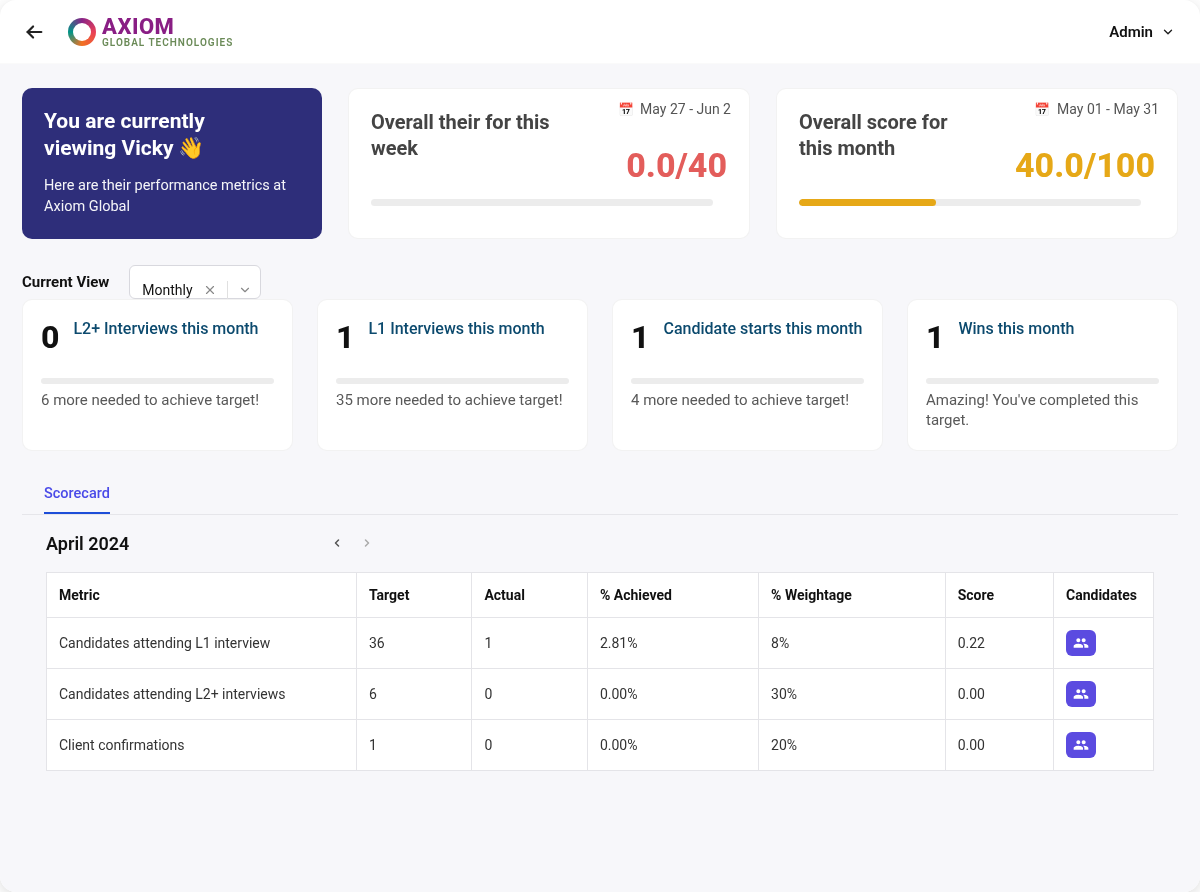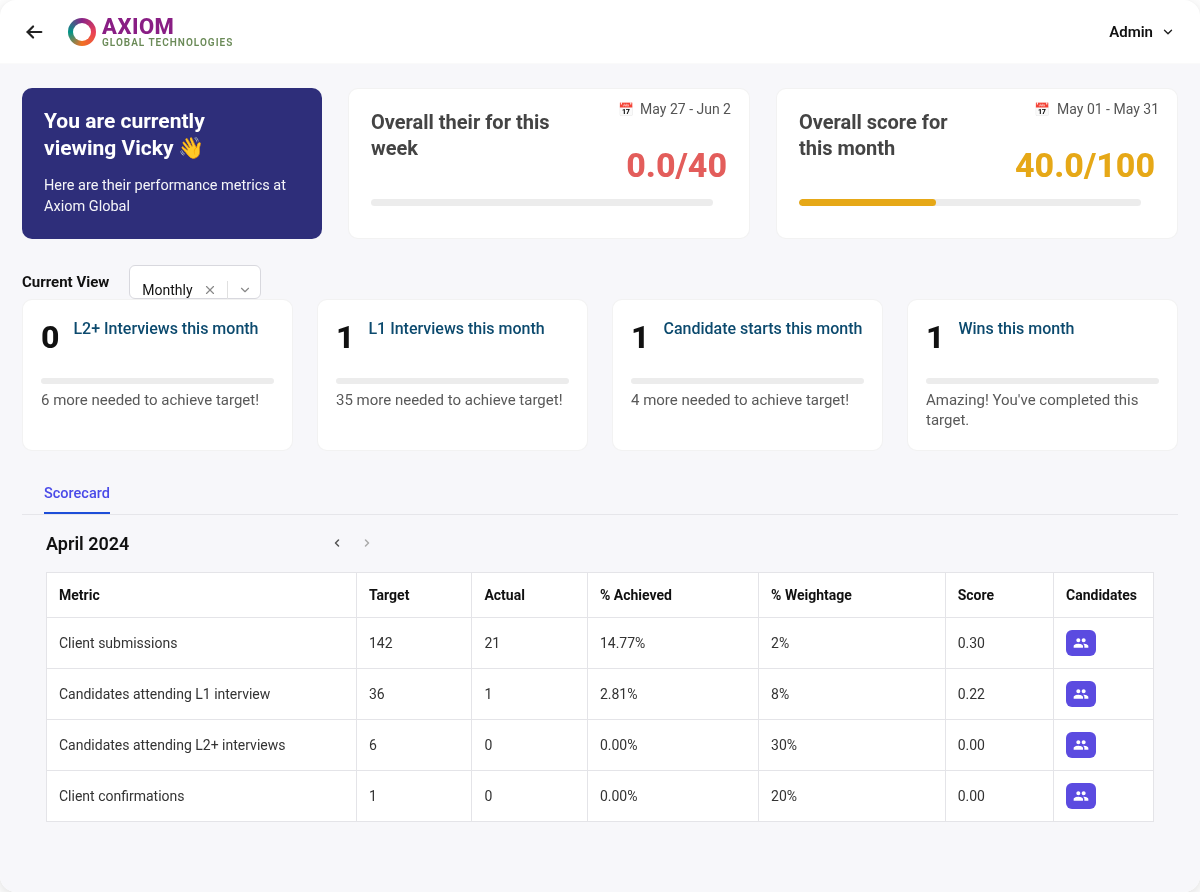--- a/index.html
+++ b/index.html
@@ -360,35 +360,20 @@
             <th style="width:28%">Metric</th>
             <th>Target</th>
             <th>Actual</th>
             <th>% Achieved</th>
             <th>% Weightage</th>
             <th>Score</th>
             <th style="width:100px">Candidates</th>
           </tr>
         </thead>
         <tbody>
-          <tr>
-            <td>Client submissions</td>
-            <td>142</td>
-            <td>21</td>
-            <td>14.77%</td>
-            <td>2%</td>
-            <td>0.30</td>
-            <td>
-                <div class="cand-btn">
-                  <svg viewBox="0 0 24 24">
-                    <path d="M16 11c1.66 0 3-1.34 3-3s-1.34-3-3-3-3 1.34-3 3 1.34 3 3 3zM8 11c1.66 0 3-1.34 3-3S9.66 5 8 5 5 6.34 5 8s1.34 3 3 3zM8 13c-2.33 0-7 1.17-7 3.5V19h14v-2.5C15 14.17 10.33 13 8 13zM16 13c-.29 0-.62.02-.97.05 1.16.84 1.97 1.97 1.97 3.45V19h6v-2.5c0-2.33-4.67-3.5-7-3.5z"></path>
-                  </svg>
-                </div>
-              </td>
-          </tr>
           <tr>
             <td>Candidates attending L1 interview</td>
             <td>36</td>
             <td>1</td>
             <td>2.81%</td>
             <td>8%</td>
             <td>0.22</td>
             <td>
                 <div class="cand-btn">
                   <svg viewBox="0 0 24 24">

